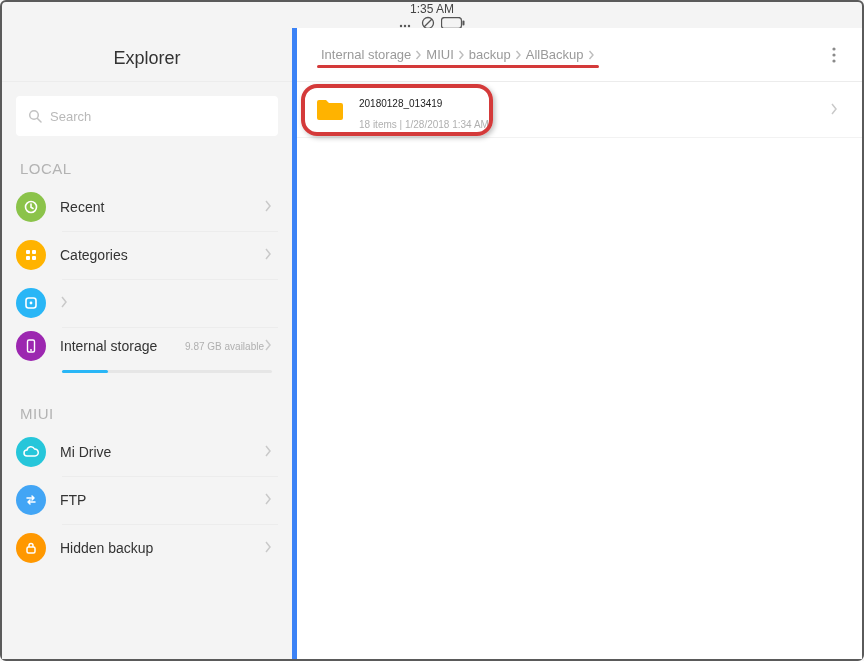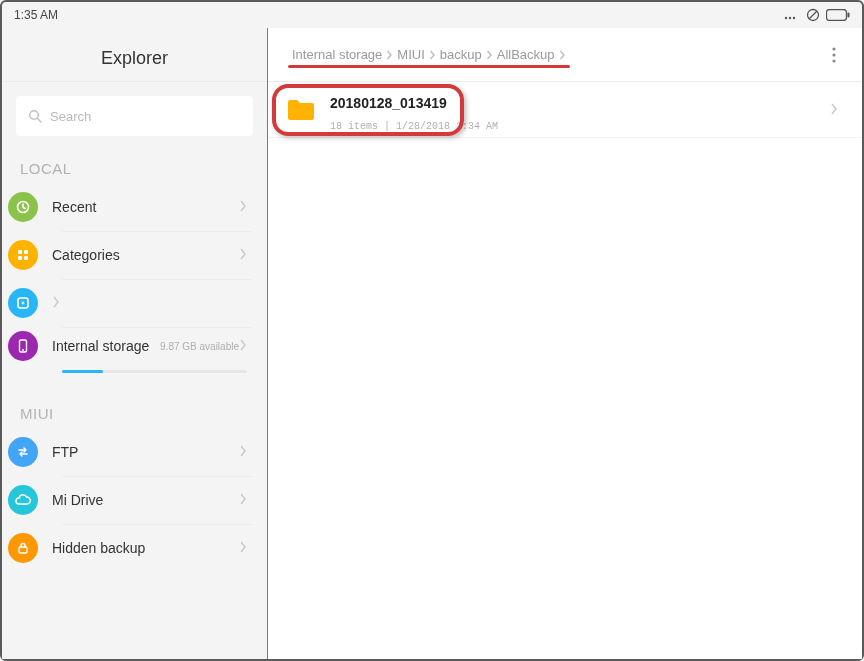--- a/index.html
+++ b/index.html
@@ -11,35 +11,35 @@
     border-radius: 6px;
     background: #f4f4f4;
     position: relative;
   }
 
   
   .statusbar {
     height: 26px;
     display: flex; align-items: center; justify-content: space-between;
     padding: 0 12px;
-    font-size: 12px; color: #444;
+    font-size: 12px; color: #444; flex-direction: column;
   }
   .statusbar .right { display: flex; align-items: center; gap: 6px; }
   .statusbar svg { display: block; }
 
   
   .content {
     display: flex;
     height: calc(100% - 26px);
   }
 
   .sidebar {
-    width: 266px;
+    width: 295px;
     background: #f4f4f4;
-    border-right: 1px solid #3b82f6;
+    border-right: 5px solid #3b82f6;
     padding-top: 8px;
   }
   .main {
     flex: 1;
     background: #fff;
     display: flex; flex-direction: column;
     position: relative;
   }
 
   .app-title {
@@ -64,21 +64,21 @@
   .section-label {
     padding: 8px 18px 6px 18px;
     color: #b3b3b3;
     font-size: 15px;
     letter-spacing: 0.5px;
   }
 
   .list-item {
     display: flex; align-items: center;
     height: 48px;
-    padding: 0 14px 0 6px;
+    padding: 0 14px 0 14px;
     background: #f4f4f4;
     position: relative;
   }
   .list-item + .list-item::before{
     content:"";
     position:absolute; top:0; left:60px; right:14px;
     border-top:1px solid #ececec;
   }
   .list-item .icon-circle {
     width: 30px; height: 30px; border-radius: 50%;
@@ -144,22 +144,22 @@
     display:flex; align-items:center;
     height: 56px;
     padding: 0 18px;
     border-bottom: 1px solid #f2f2f2;
     position: relative;
   }
   .file-row .folder-icon {
     width: 30px; height: 24px; margin-right: 14px; flex-shrink:0;
   }
   .file-row .texts { flex:1; min-width:0; }
-  .file-row .fname { font-size: 14px; color: #222; font-weight: 700; margin-top: 8px; }
-  .file-row .fmeta { font-size: 10px; color: #b0b0b0; margin-top: 10px; font-family: Liberation Mono, monospace; }
+  .file-row .fname { font-size: 10px; color: #222; font-weight: 400; margin-top: 8px; }
+  .file-row .fmeta { font-size: 10px; color: #b0b0b0; margin-top: 10px; }
 
   .highlight-ring {
     position: absolute;
     pointer-events: none;
     border: 4px solid #d43a3a;
     border-radius: 16px;
     box-shadow: 2px 2px 5px rgba(0,0,0,0.25);
   }
 </style>
 </head>
@@ -261,38 +261,38 @@
             </svg></span>
         <div class="progress">
             <div class="fill"></div>
           </div>
       </div>
 
       <div style="height:22px"></div>
       <div class="section-label">MIUI</div>
 
       <div class="list-item">
-        <span class="icon-circle ic-bblue">
-          <svg width="16" height="16" viewBox="0 0 16 16">
-              <path d="M4 6h7M9 4l2 2-2 2M12 10H5M7 8l-2 2 2 2" fill="none" stroke="#fff" stroke-width="1.5" stroke-linecap="round" stroke-linejoin="round"></path>
-            </svg>
-        </span>
-        <span class="label">FTP</span>
-        <span class="chevron"><svg width="8" height="12" viewBox="0 0 8 12">
-              <path d="M2 1l4 5-4 5" fill="none" stroke="#c9c9c9" stroke-width="1.5"></path>
-            </svg></span>
-      </div>
-
-      <div class="list-item">
         <span class="icon-circle ic-teal">
           <svg width="18" height="16" viewBox="0 0 18 16">
               <path d="M5 12a3 3 0 010-6 4 4 0 017.5-1A3 3 0 0113 12H5z" fill="none" stroke="#fff" stroke-width="1.5"></path>
             </svg>
         </span>
         <span class="label">Mi Drive</span>
+        <span class="chevron"><svg width="8" height="12" viewBox="0 0 8 12">
+              <path d="M2 1l4 5-4 5" fill="none" stroke="#c9c9c9" stroke-width="1.5"></path>
+            </svg></span>
+      </div>
+
+      <div class="list-item">
+        <span class="icon-circle ic-bblue">
+          <svg width="16" height="16" viewBox="0 0 16 16">
+              <path d="M4 6h7M9 4l2 2-2 2M12 10H5M7 8l-2 2 2 2" fill="none" stroke="#fff" stroke-width="1.5" stroke-linecap="round" stroke-linejoin="round"></path>
+            </svg>
+        </span>
+        <span class="label">FTP</span>
         <span class="chevron"><svg width="8" height="12" viewBox="0 0 8 12">
               <path d="M2 1l4 5-4 5" fill="none" stroke="#c9c9c9" stroke-width="1.5"></path>
             </svg></span>
       </div>
 
       <div class="list-item">
         <span class="icon-circle ic-amber">
           <svg width="16" height="16" viewBox="0 0 16 16">
               <rect x="4" y="7" width="8" height="6" rx="1.5" fill="none" stroke="#fff" stroke-width="1.5"></rect>
               <path d="M6 7V5.5a2 2 0 014 0V7" fill="none" stroke="#fff" stroke-width="1.5"></path>

